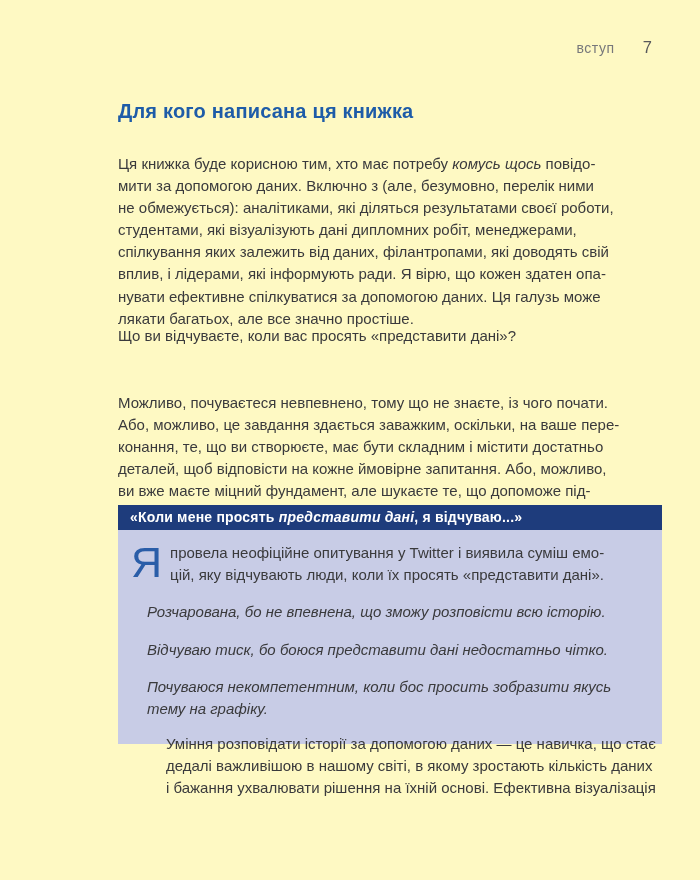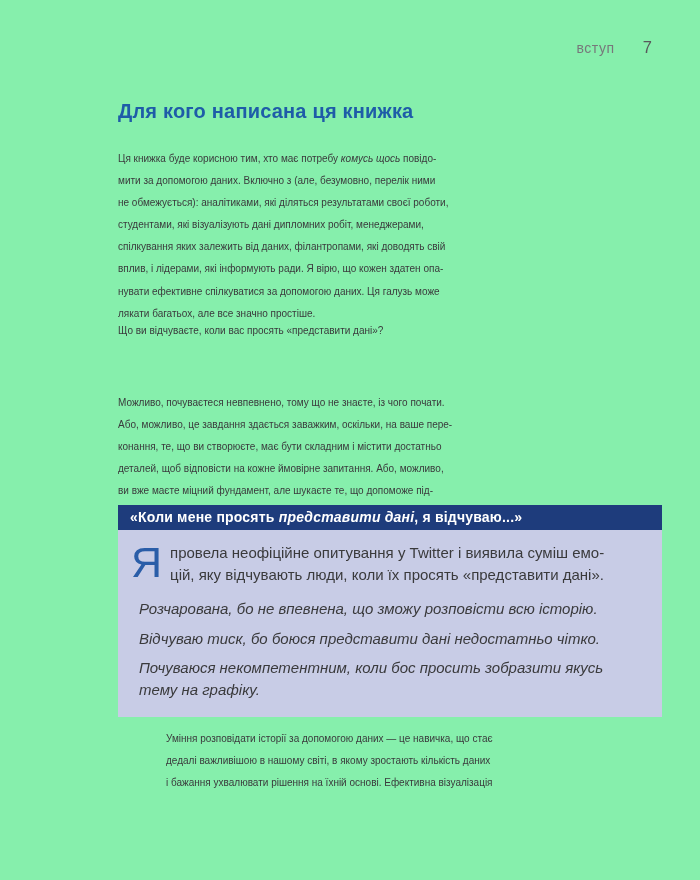--- a/index.html
+++ b/index.html
@@ -1,32 +1,32 @@
 <!DOCTYPE html>
 <html><head>
 <meta charset="utf-8">
 <style>
   html,body { margin:0; padding:0; background:#ffffff; }
   .page {
-    position:relative; width:700px; height:880px; background:#86efac;
+    position:relative; width:700px; height:880px; background:#fef9c3;
     font-family:"Liberation Sans", sans-serif; color:#3a3a3c; overflow:hidden;text-decoration:underline;
   }
   .running {
     position:absolute; top:38px; right:48px;
     display:flex; align-items:baseline; gap:28px;
   }
   .running-label { font-size:14px; color:#77787b; letter-spacing:0.6px; }
   .page-num { font-size:16.5px; color:#58595b; }
   .title {
     position:absolute; left:118px; top:87px;
     font-size:20px; font-weight:600; color:#1e5ca8; letter-spacing:0.2px;
   }
   .para {
     position:absolute; left:118px; width:505px;
-    font-size:10px; line-height:22.1px; white-space:pre-line; color:#3a3a3c;
+    font-size:15px; line-height:22.1px; white-space:pre-line; color:#3a3a3c;
   }
   .italic { font-style:italic; }
   #p1 { top:138px; }
   #p2 { top:310px; }
   #p3 { top:349px;margin-top:43px; }
   #p4 { top:718px;margin-left:48px; }
   .callout { position:absolute; left:118px; top:505px; width:544px; }
   .callout-header {
     background:#1e3c7c; color:#ffffff;
     font-size:14px; font-weight:bold; padding:4px 12px 5px 12px;
@@ -35,21 +35,21 @@
   .callout-body {
     background:#c8cce6; padding:12px 14px 9px 13px;
     font-size:15px; line-height:21.5px; color:#3a3a3c;
   }
   .lead { white-space:pre-line; margin:0 0 13px 0; }
   .dropcap {
     float:left; color:#2a5da8; font-size:43px; line-height:36px;
     margin:2px 8px 0 0; font-weight:400;
     font-family:"Liberation Sans", sans-serif;
   }
-  .quote { font-style:italic; white-space:pre-line; margin:8px; }
+  .quote { font-style:italic; white-space:pre-line; margin:16px; }
   .quote + .quote { margin-top:5px; }
 </style>
 </head>
 <body>
 
 <div class="page">
 
   <div class="running">
     <span class="running-label">вступ</span>
     <span class="page-num">7</span>

